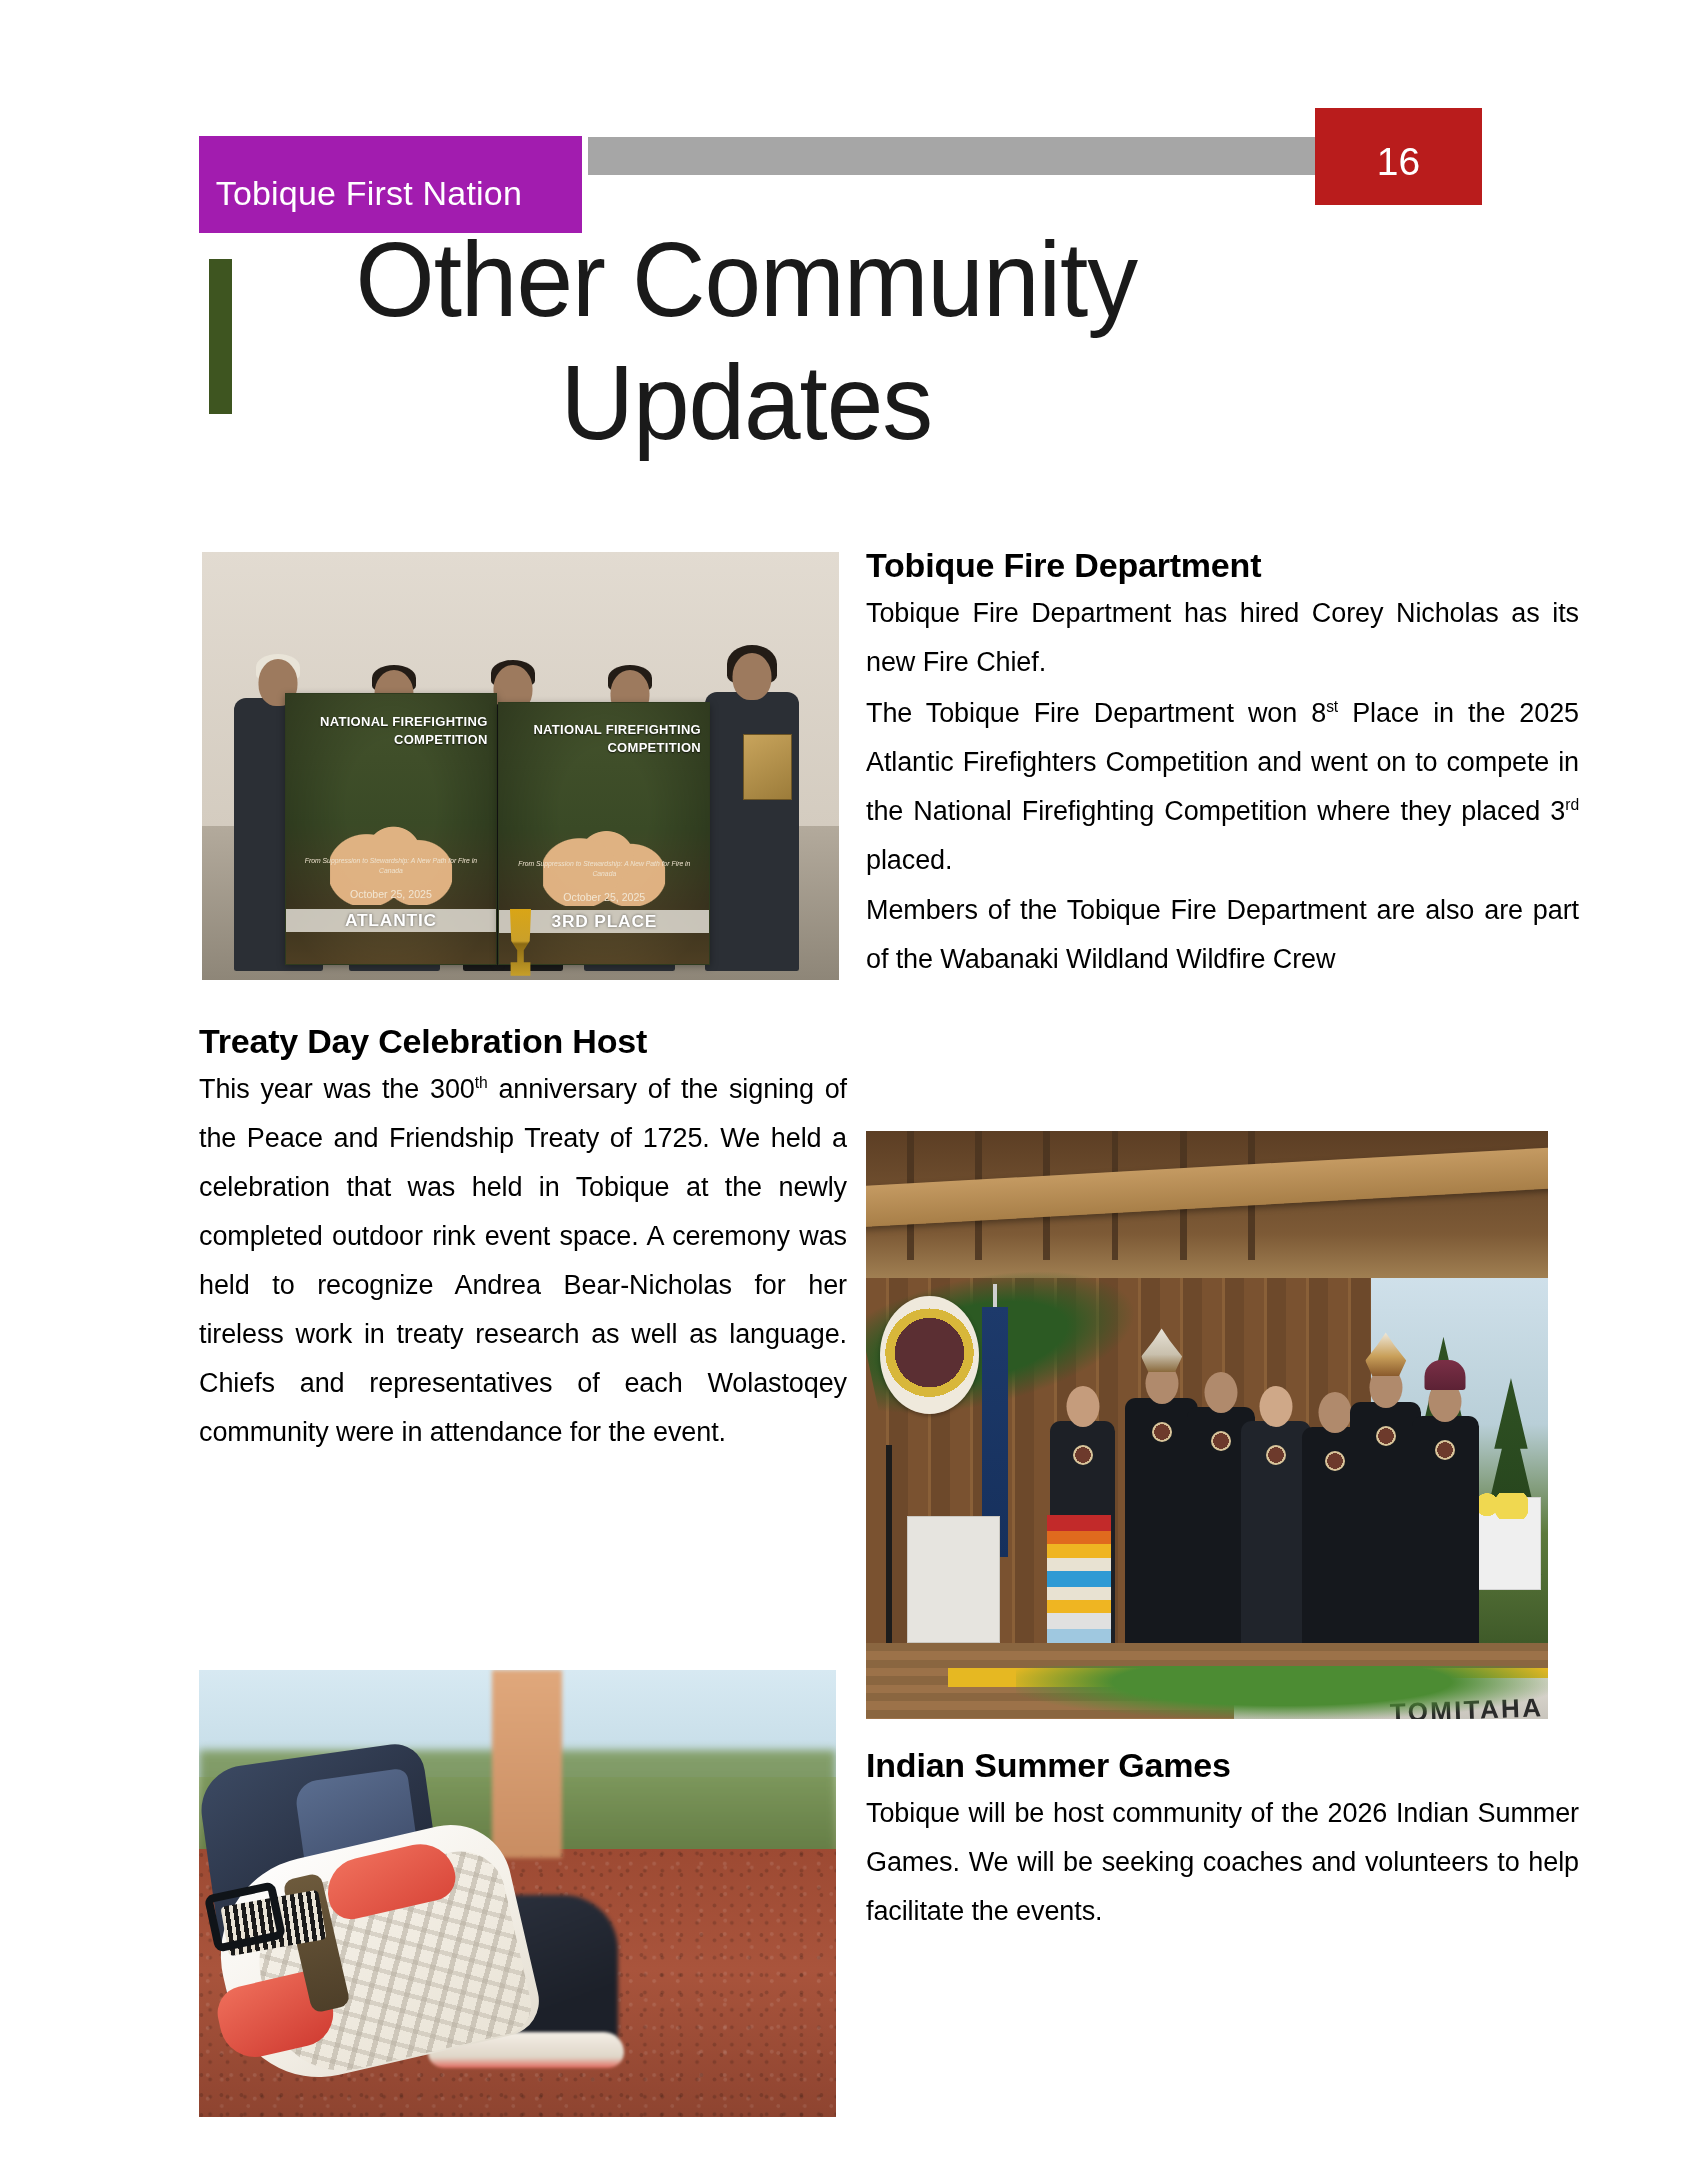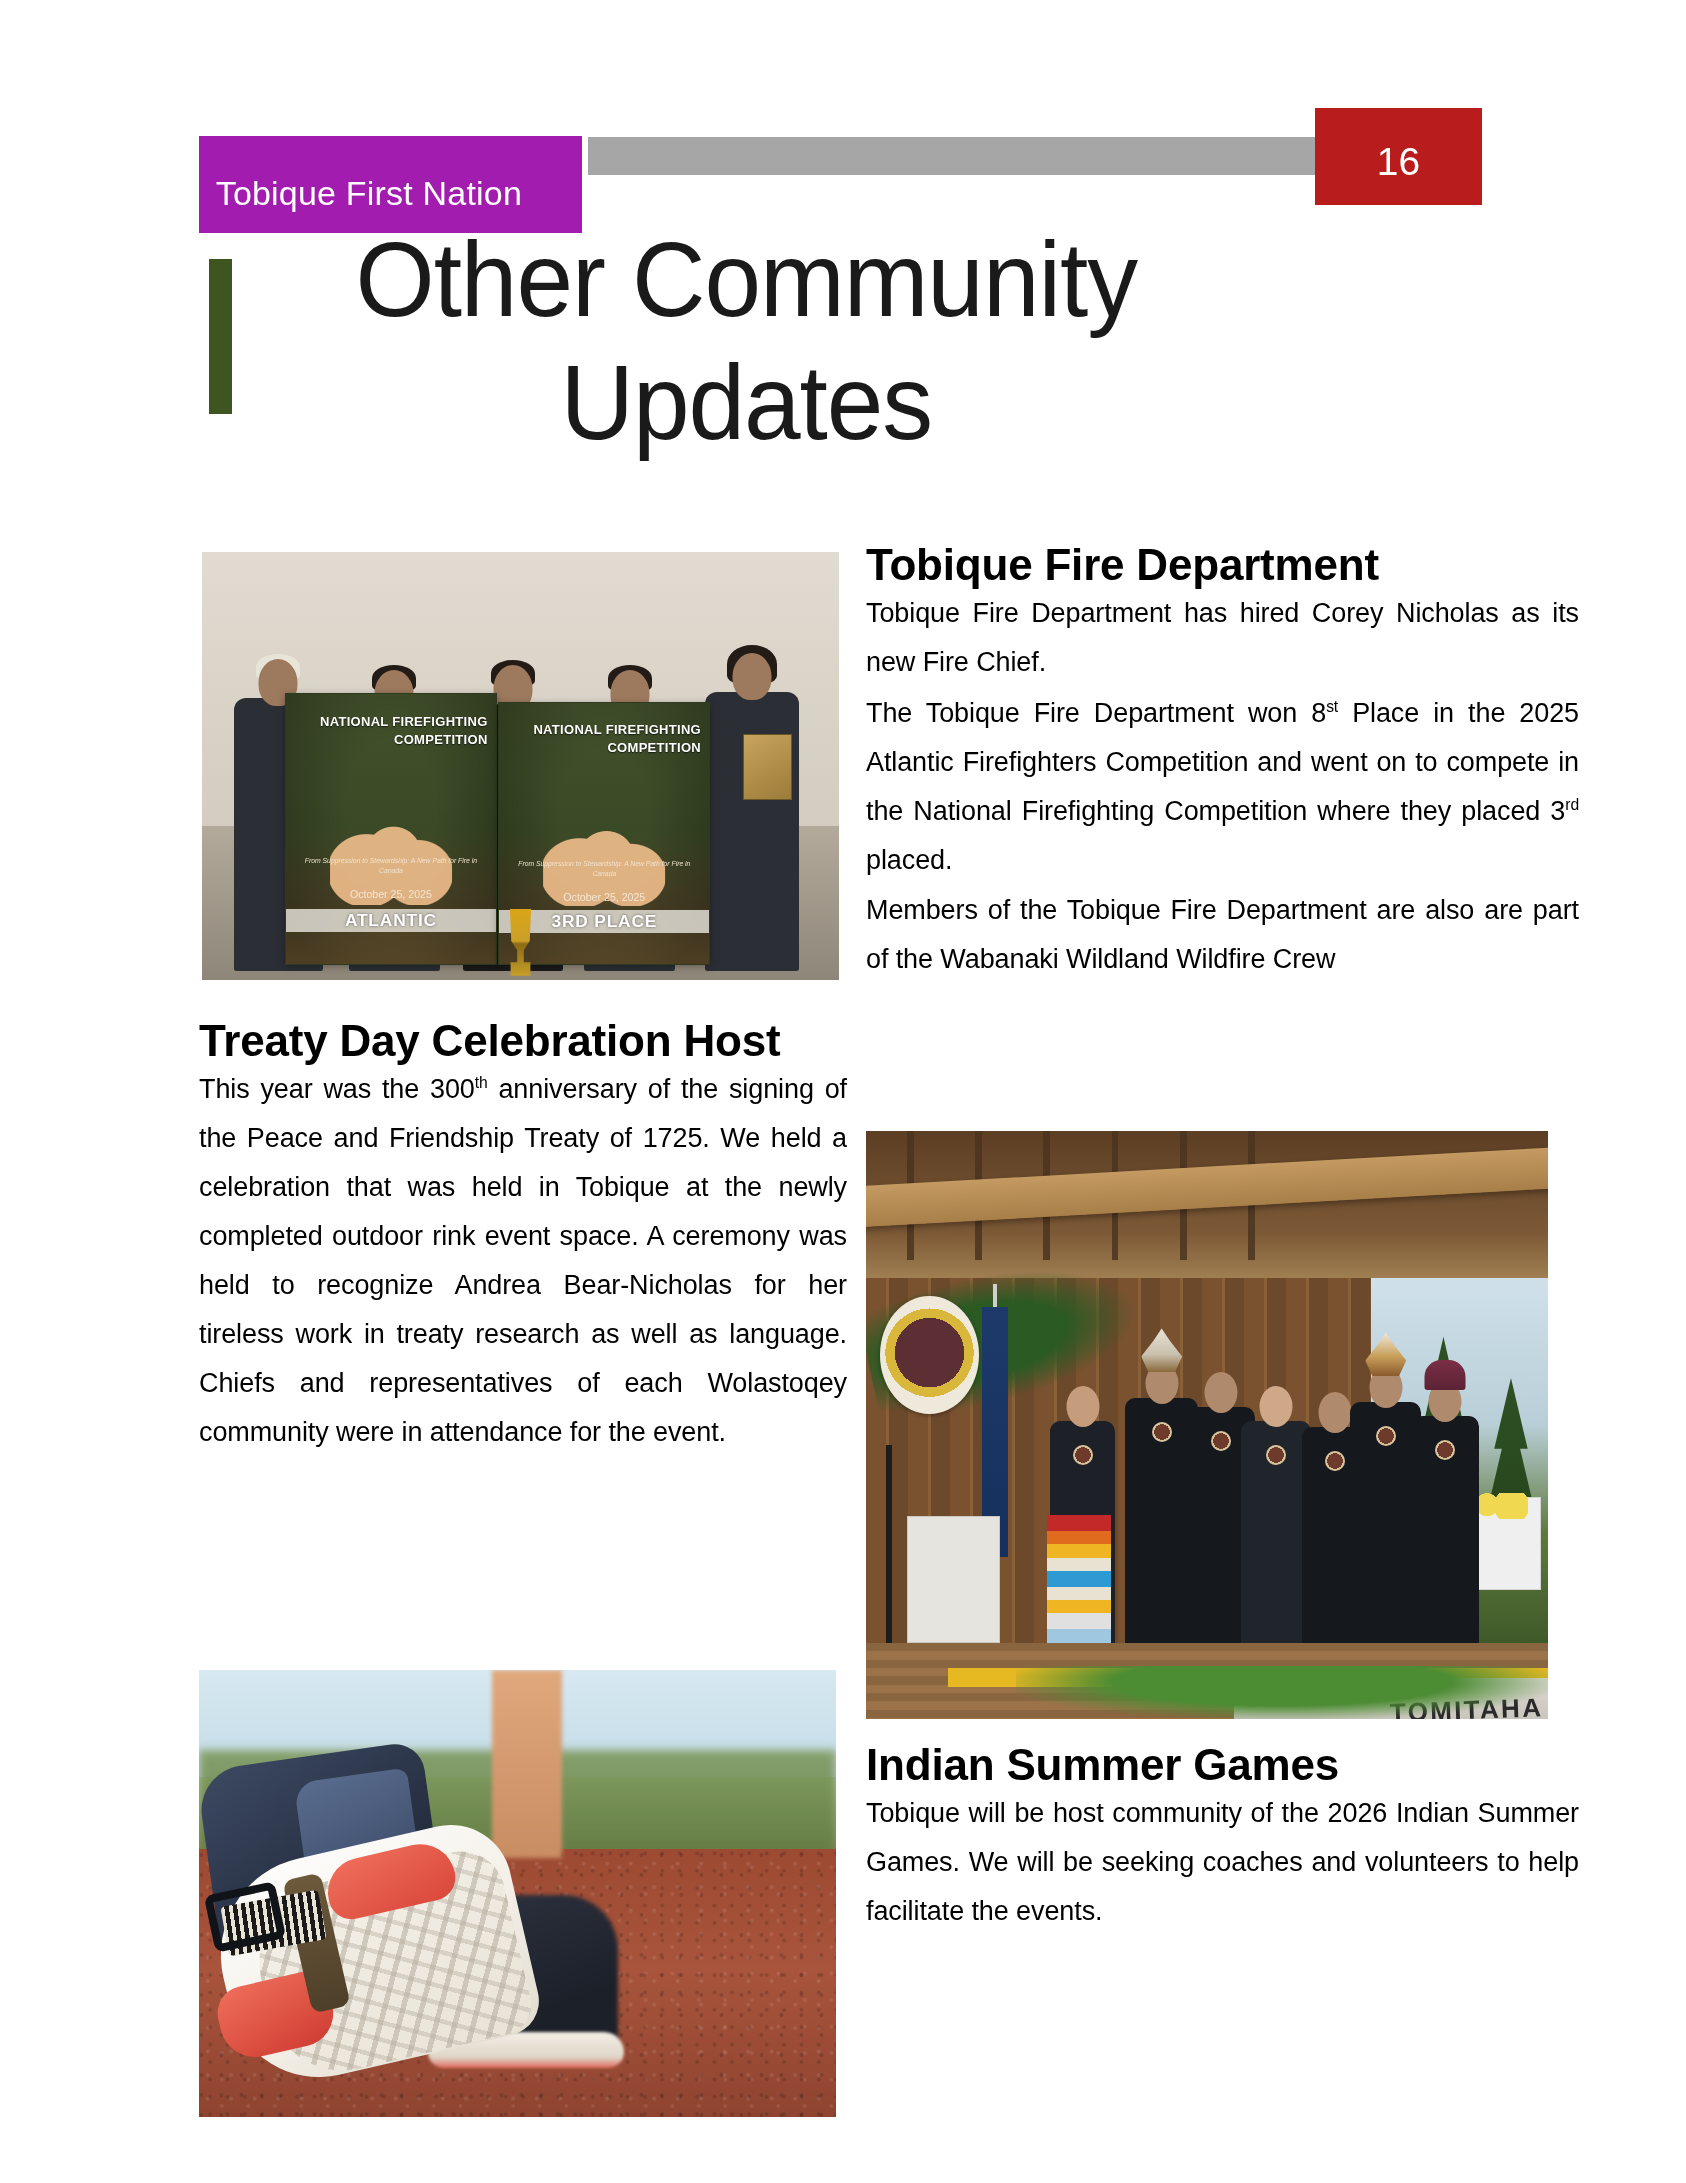--- a/index.html
+++ b/index.html
@@ -118,21 +118,21 @@
   .col-right {
     position: absolute;
     left: 866px;
     top: 544px;
     width: 713px;
   }
 
   
   h2.sec-head {
     margin: 0 0 3px 0;
-    font-size: 44px;
+    font-size: 34px;
     line-height: 42px;
     font-weight: bold;
     letter-spacing: -0.2px;
     color: #000000;
   }
   p.body-text {
     margin: 0 0 1.5px 0;
     font-size: 27px;
     line-height: 49px;
     text-align: justify;

